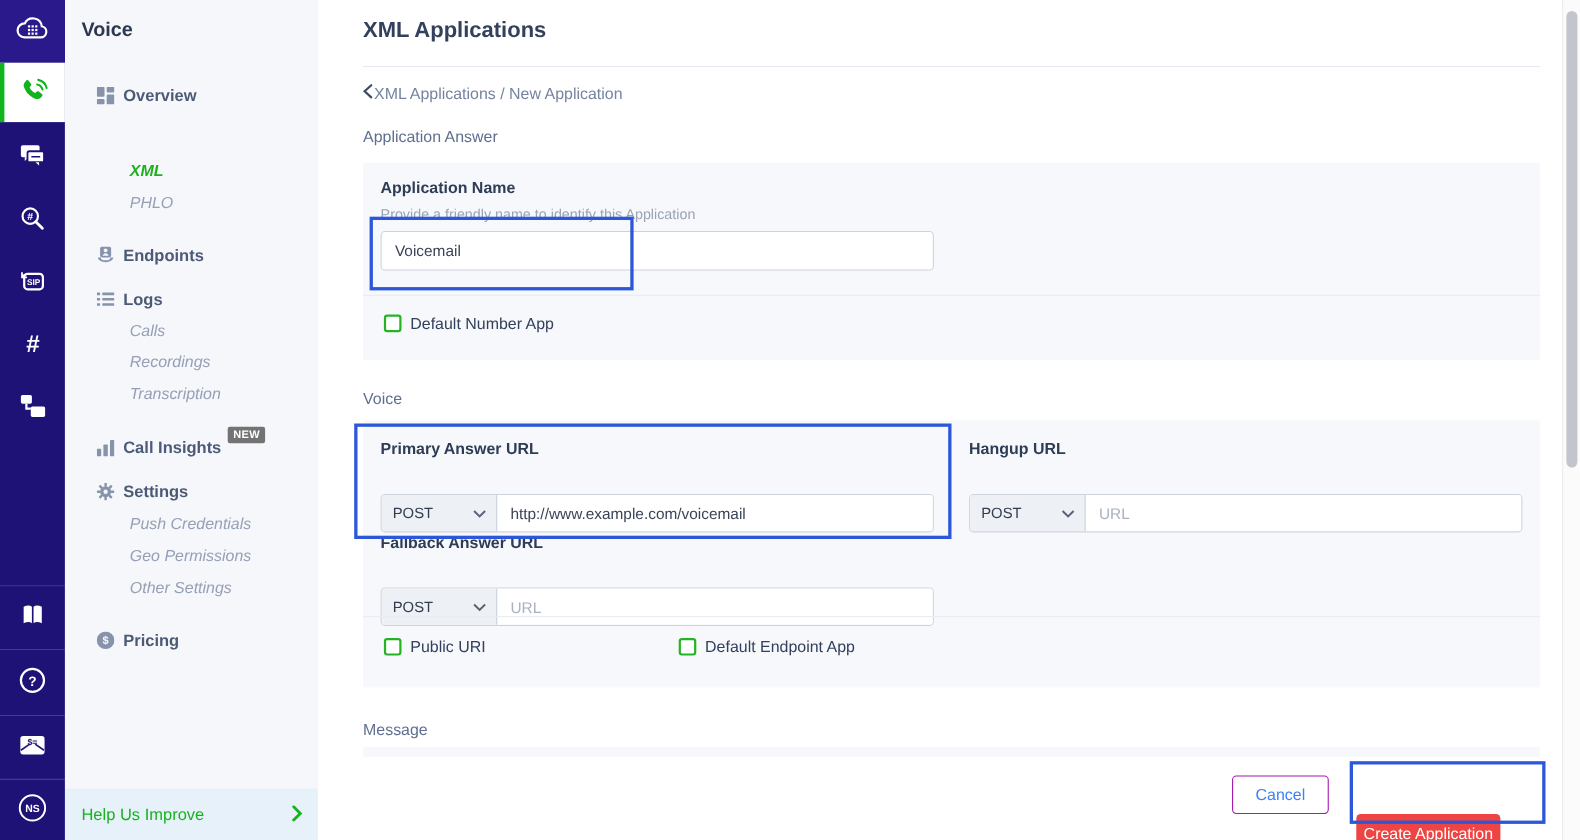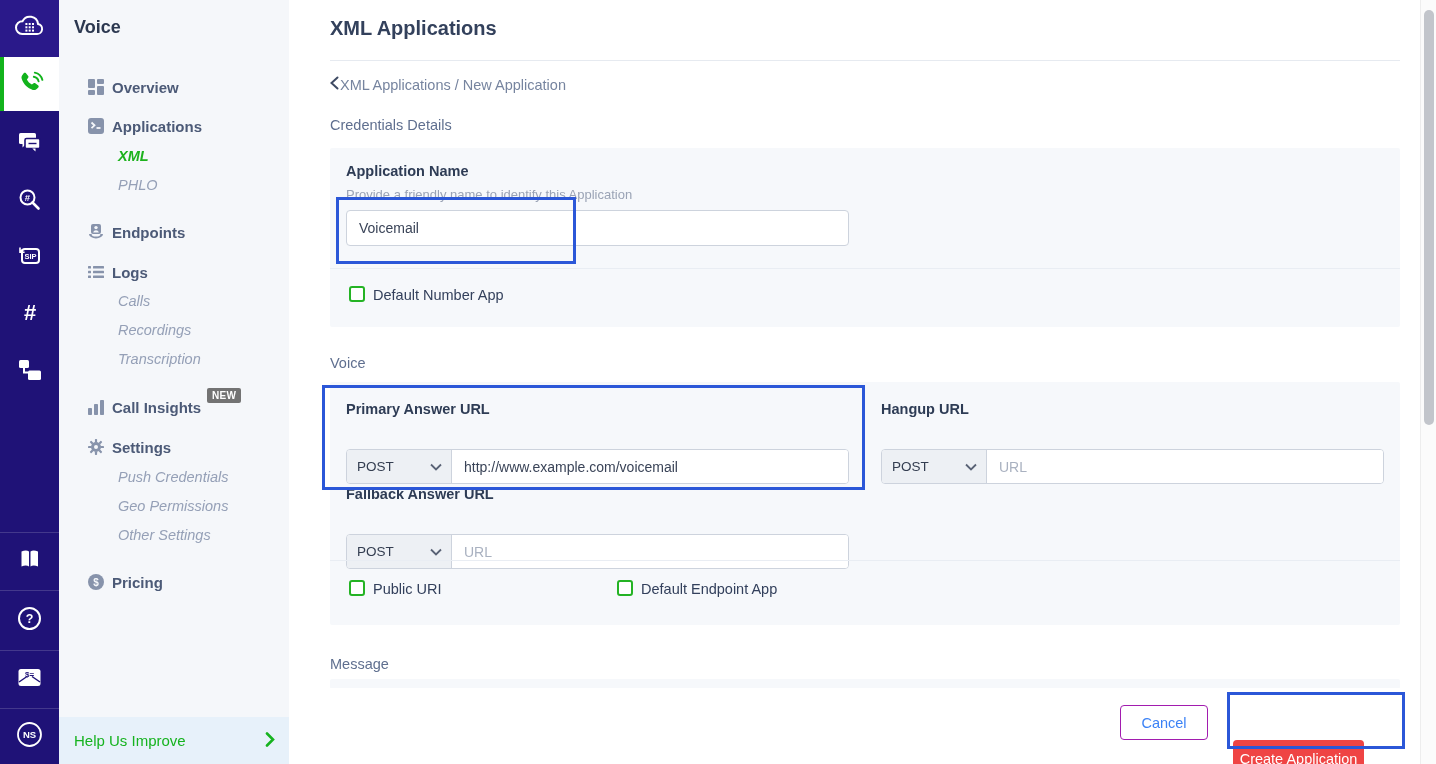--- a/index.html
+++ b/index.html
@@ -190,30 +190,20 @@
       <svg width="16" height="16" viewBox="0 0 16 16" fill="#8793ab">
         <rect x="0" y="0" width="7" height="9" rx="1"></rect>
           <rect x="0" y="11" width="7" height="5" rx="1"></rect>
         <rect x="9" y="0" width="7" height="5" rx="1"></rect>
           <rect x="9" y="7" width="7" height="9" rx="1"></rect>
       </svg>
     </span>
     <span class="nav-label">Overview</span>
   </div>
 
-  <div class="sidebar-item" style="top:114px;">
-    <span class="nav-icon">
-      <svg width="16" height="16" viewBox="0 0 16 16">
-        <rect width="16" height="16" rx="3" fill="#8793ab"></rect>
-        <path d="M3.5 4.5l3 2.8-3 2.8" stroke="#f5f7fa" stroke-width="1.8" fill="none"></path>
-        <line x1="8.5" y1="10" x2="12.5" y2="10" stroke="#f5f7fa" stroke-width="1.8"></line>
-      </svg>
-    </span>
-    <span class="nav-label">Applications</span>
-  </div>
 
   <div class="sidebar-item sub active" style="top:144px;">
     <span class="nav-label">XML</span>
   </div>
   <div class="sidebar-item sub" style="top:173px;">
     <span class="nav-label">PHLO</span>
   </div>
 
   <div class="sidebar-item" style="top:220px;">
     <span class="nav-icon">
@@ -319,21 +309,21 @@
 
   <div id="breadcrumb">
     <span>
       <svg width="9" height="14" viewBox="0 0 9 14">
           <path d="M7.5 1.5l-6 5.5 6 5.5" stroke="#3e4a63" stroke-width="2" fill="none" stroke-linecap="round"></path>
         </svg>
     </span>
     <span class="crumb-text">XML Applications / New Application</span>
   </div>
 
-  <div class="section-label" style="left:41px;top:117px;">Credentials Details</div>
+  <div class="section-label" style="left:41px;top:117px;">Application Answer</div>
 
   <div class="card" style="top:148px;height:179px;">
     <div class="field-label" style="left:16px;top:15px;">Application Name</div>
     <div class="helper" style="left:16px;top:39px;">Provide a friendly name to identify this Application</div>
     <input class="text-input" style="left: 16px; top: 62px; width: 503px;" value="Voicemail">
     <div class="card-divider" style="top:120px;"></div>
     <span class="checkbox" style="left:19px;top:138px;"></span>
     <span class="check-label" style="left:43px;top:139px;">Default Number App</span>
   </div>
 

